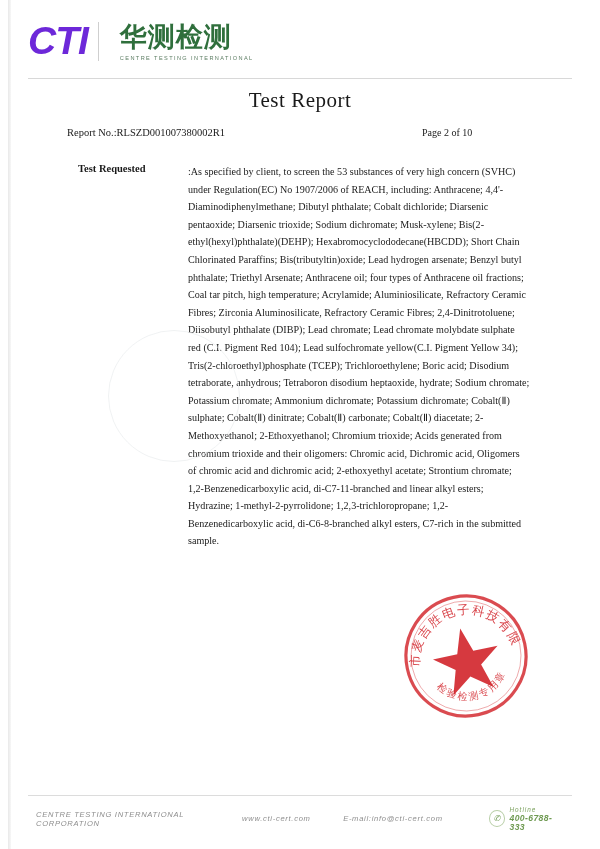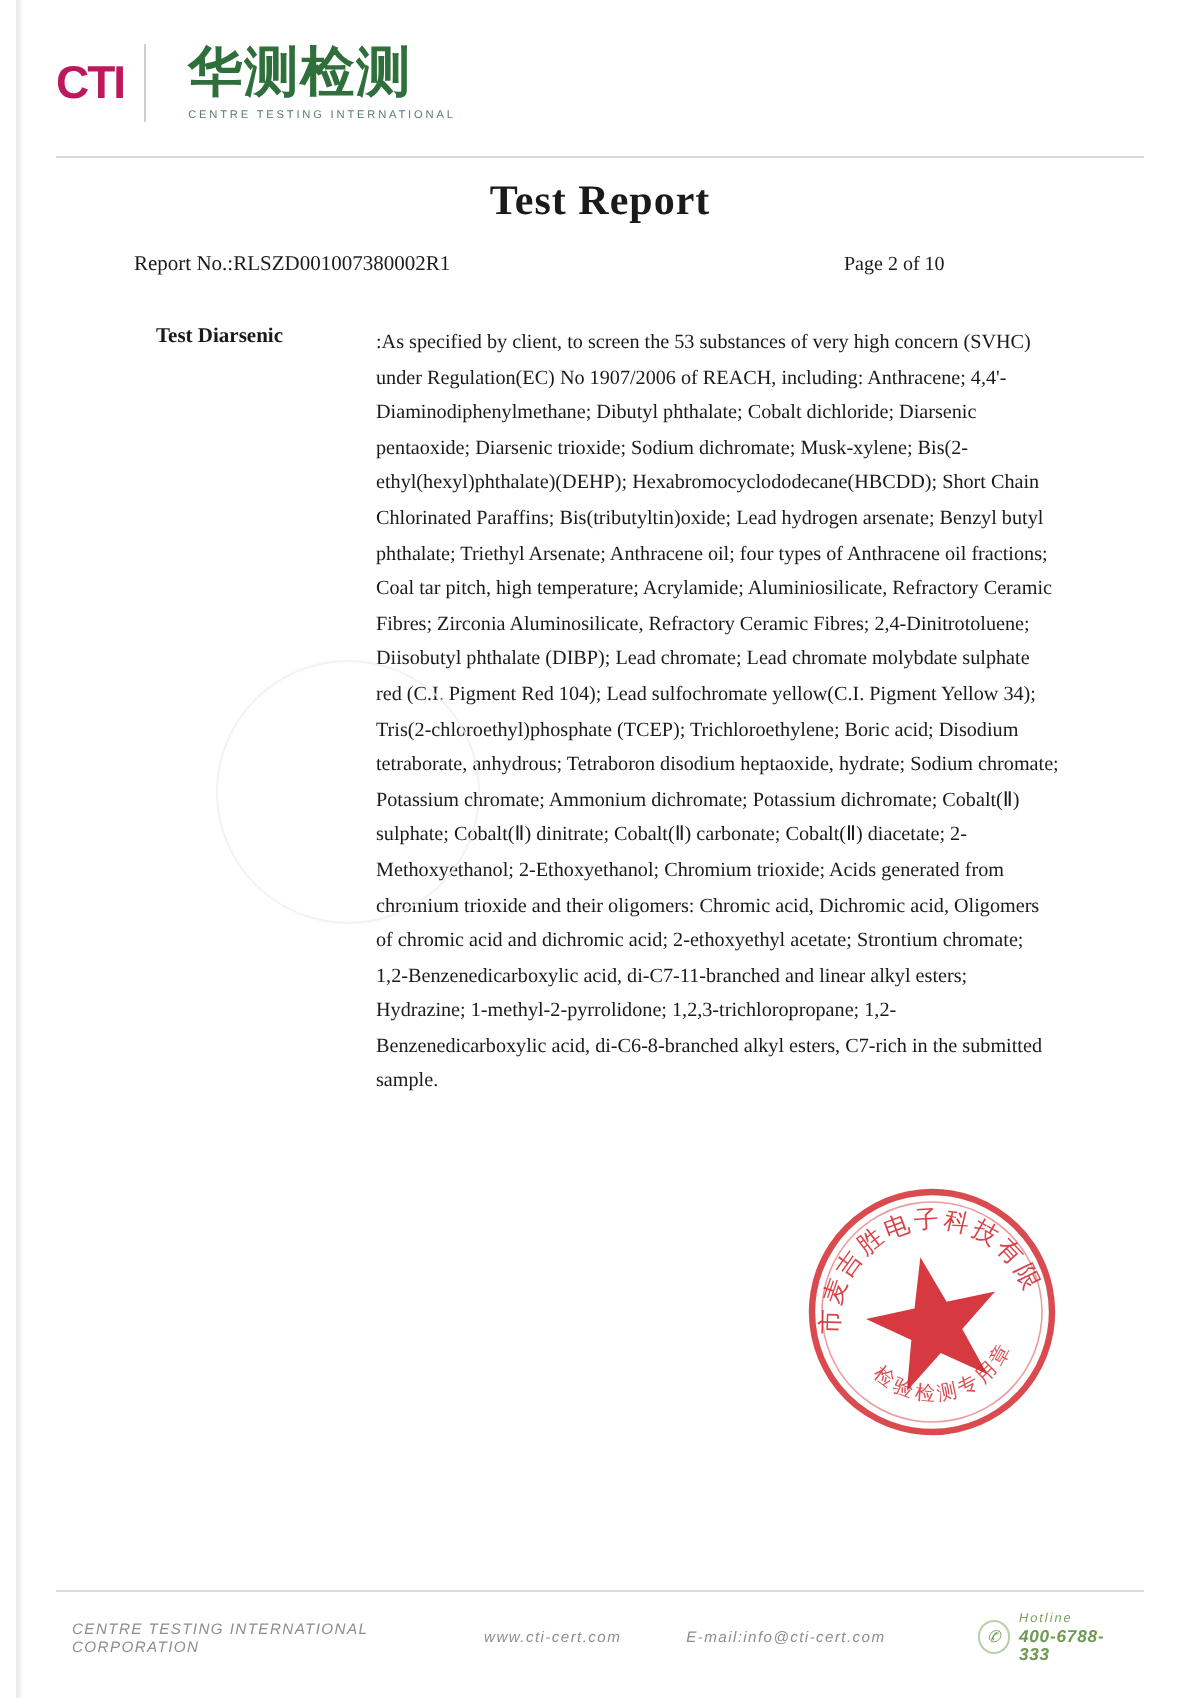--- a/index.html
+++ b/index.html
@@ -33,23 +33,24 @@
   .header {
     position: absolute;
     left: 28px; top: 22px;
     height: 48px;
     display: flex;
     align-items: flex-start;
   }
   .logo-cti {
     font-family: "Liberation Sans", sans-serif;
     font-weight: bold;
-    font-size: 23px;
+    font-style: italic;
+    font-size: 39px;
     letter-spacing: -1px;
-    color: #be185d;
+    color: #6d28d9;
     line-height: 38px;
   }
   .logo-cn-wrap {
     margin-left: 10px;
     padding-left: 21px;
     border-left: 1px solid #cfcfcf;
     display: flex;
     flex-direction: column;
   }
   .logo-cn {
@@ -74,21 +75,21 @@
     background: #d8d8d8;
   }
 
   
   .doc-title {
     position: absolute;
     left: 0; top: 88px;
     width: 600px;
     text-align: center;
     font-family: "Liberation Serif", serif;
-    font-weight: bold;
+    font-weight: normal;
     font-size: 21px;
     letter-spacing: 0.5px;
   }
 
   
   .report-no {
     position: absolute;
     left: 67px; top: 127px;
     font-size: 10.5px;
   }
@@ -186,21 +187,21 @@
       <div class="logo-en">CENTRE TESTING INTERNATIONAL</div>
     </div>
   </div>
   <div class="header-rule"></div>
 
   <div class="doc-title">Test Report</div>
 
   <div class="report-no">Report No.:RLSZD001007380002R1</div>
   <div class="page-of">Page 2 of 10</div>
 
-  <div class="label-test-requested">Test Diarsenic</div>
+  <div class="label-test-requested">Test Requested</div>
   <div class="body-text">
     <p>:As specified by client, to screen the 53 substances of very high concern (SVHC) under Regulation(EC) No 1907/2006 of REACH, including: Anthracene; 4,4'-Diaminodiphenylmethane; Dibutyl phthalate; Cobalt dichloride; Diarsenic pentaoxide; Diarsenic trioxide; Sodium dichromate; Musk-xylene; Bis(2-ethyl(hexyl)phthalate)(DEHP); Hexabromocyclododecane(HBCDD); Short Chain Chlorinated Paraffins; Bis(tributyltin)oxide; Lead hydrogen arsenate; Benzyl butyl phthalate; Triethyl Arsenate; Anthracene oil; four types of Anthracene oil fractions; Coal tar pitch, high temperature; Acrylamide; Aluminiosilicate, Refractory Ceramic Fibres; Zirconia Aluminosilicate, Refractory Ceramic Fibres; 2,4-Dinitrotoluene; Diisobutyl phthalate (DIBP); Lead chromate; Lead chromate molybdate sulphate red (C.I. Pigment Red 104); Lead sulfochromate yellow(C.I. Pigment Yellow 34); Tris(2-chloroethyl)phosphate (TCEP); Trichloroethylene; Boric acid; Disodium tetraborate, anhydrous; Tetraboron disodium heptaoxide, hydrate; Sodium chromate; Potassium chromate; Ammonium dichromate; Potassium dichromate; Cobalt(Ⅱ) sulphate; Cobalt(Ⅱ) dinitrate; Cobalt(Ⅱ) carbonate; Cobalt(Ⅱ) diacetate; 2-Methoxyethanol; 2-Ethoxyethanol; Chromium trioxide; Acids generated from chromium trioxide and their oligomers: Chromic acid, Dichromic acid, Oligomers of chromic acid and dichromic acid; 2-ethoxyethyl acetate; Strontium chromate; 1,2-Benzenedicarboxylic acid, di-C7-11-branched and linear alkyl esters; Hydrazine; 1-methyl-2-pyrrolidone; 1,2,3-trichloropropane; 1,2-Benzenedicarboxylic acid, di-C6-8-branched alkyl esters, C7-rich in the submitted sample.</p>
   </div>
 
   <div class="watermark"></div>
 
   <div class="stamp">
     <svg width="136" height="136" viewBox="0 0 136 136">
       <g transform="rotate(-12 68 68)">
         <circle cx="68" cy="68" r="60" fill="none" stroke="#d2232a" stroke-width="3.2" opacity="0.82"></circle>

